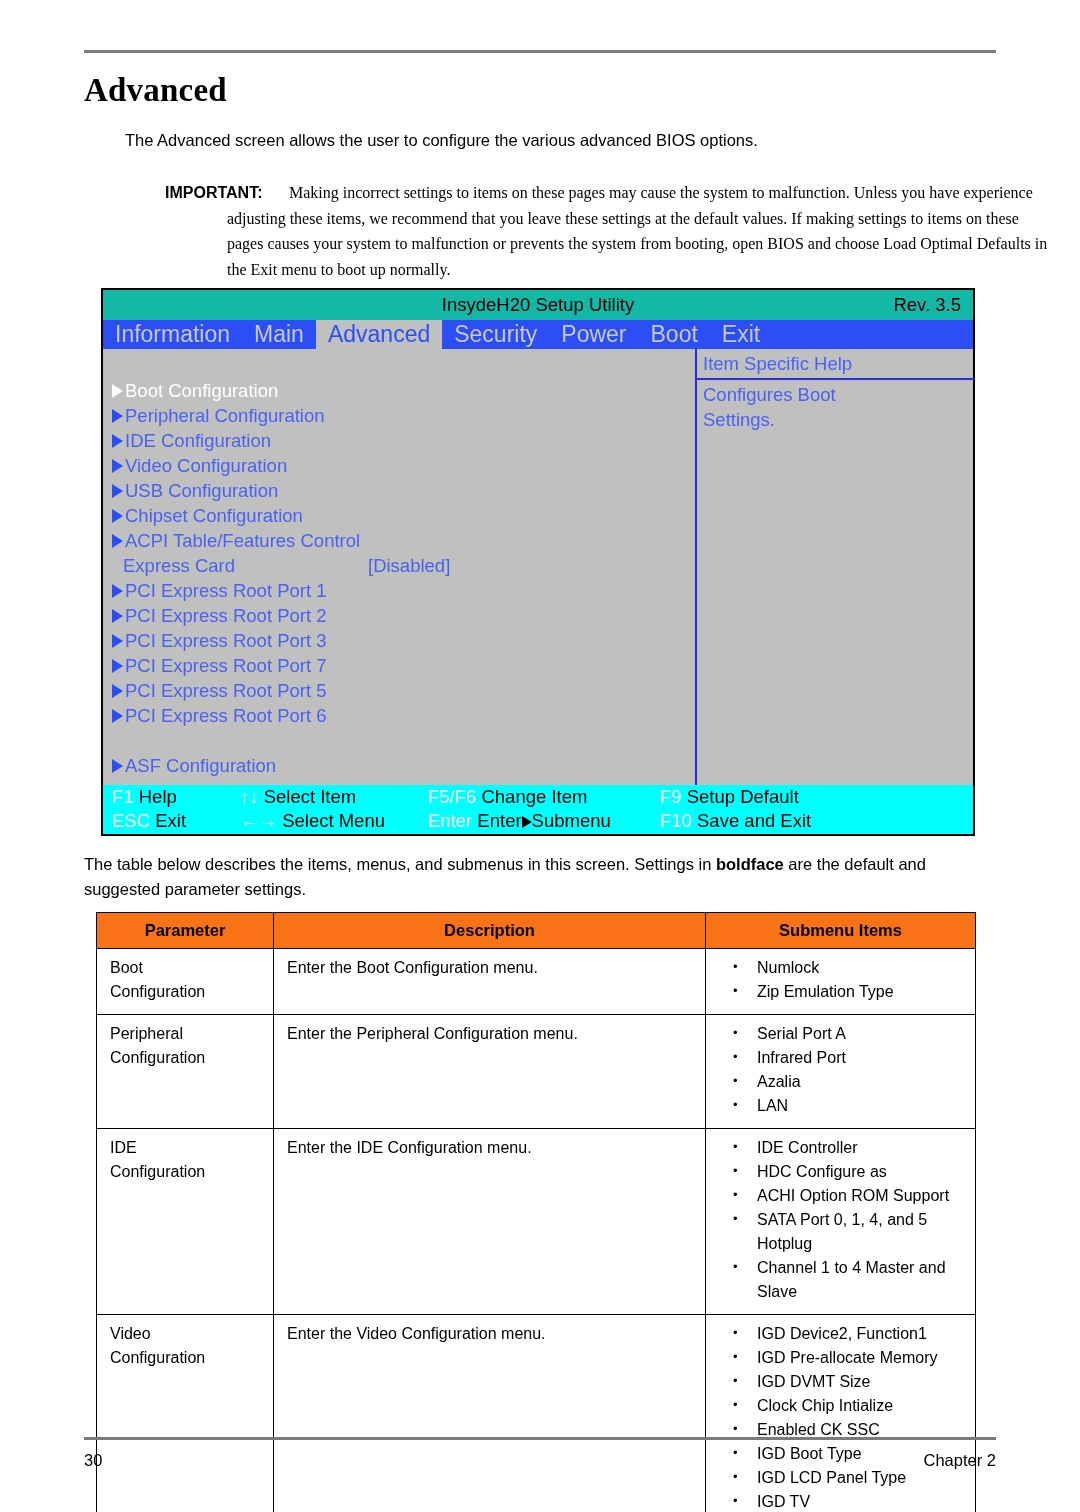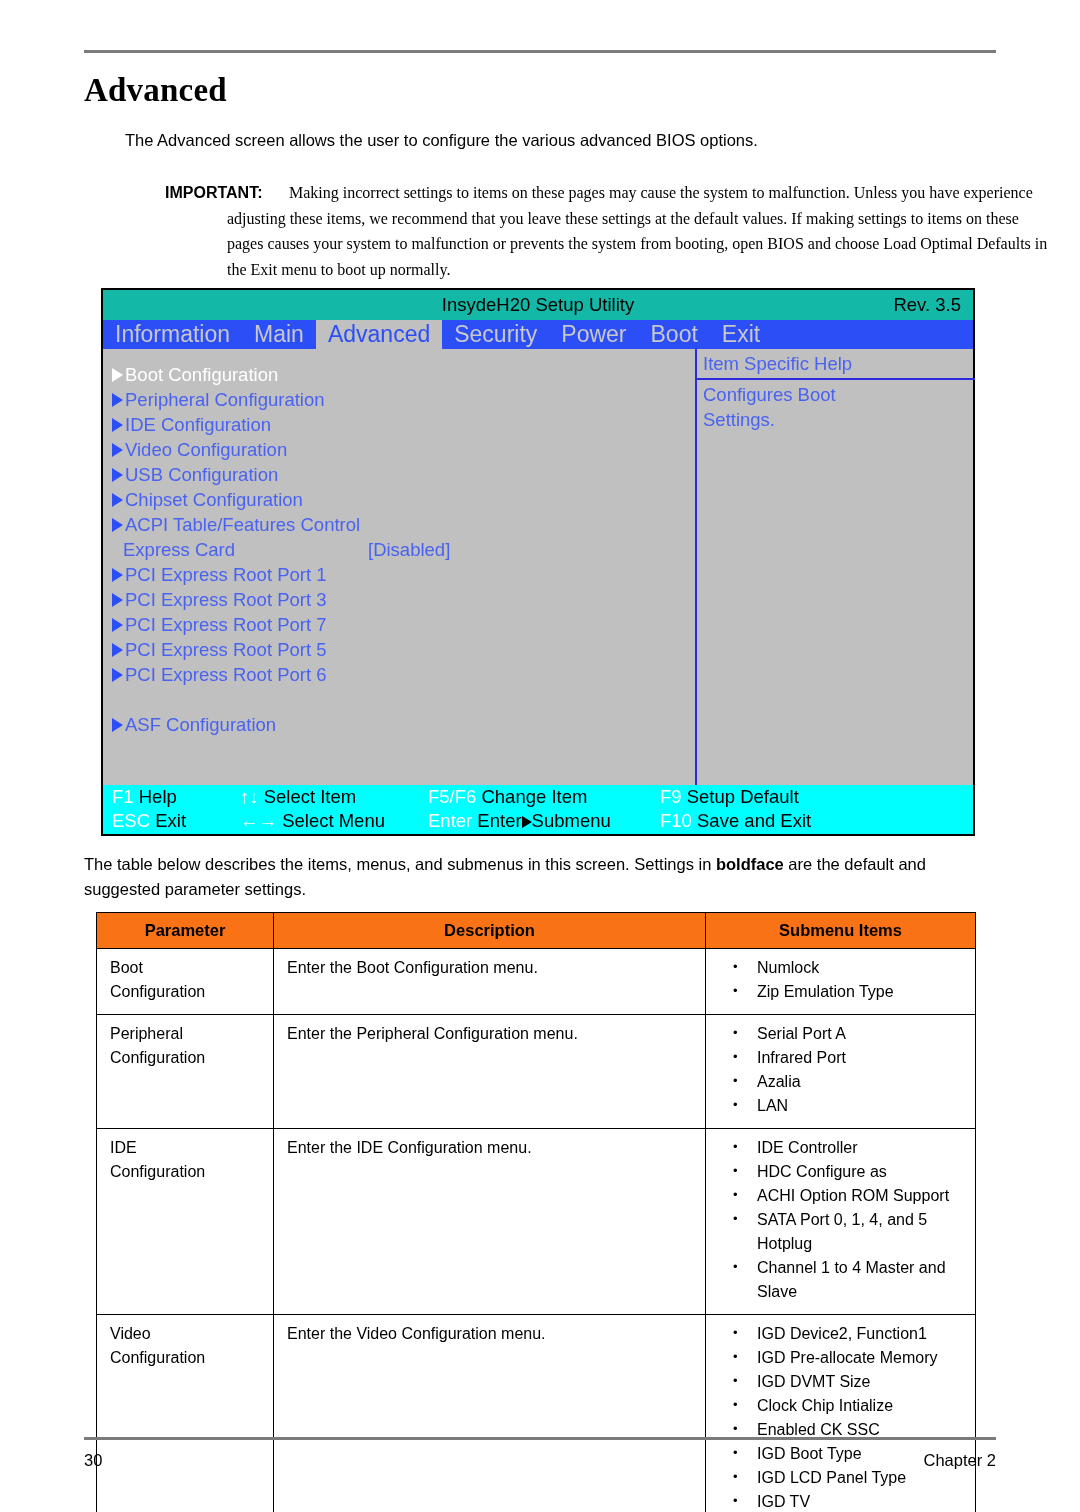--- a/index.html
+++ b/index.html
@@ -134,21 +134,21 @@
   }
   .help-panel .help-text {
     padding: 2px 6px 0 6px;
     color: #4a62f0;
     font-size: 18.5px;
     line-height: 25px;
   }
 
   .menu-list {
     position: absolute;
-    left: 0; top: 13px;
+    left: 0; top: 29px;
     width: 604px;
   }
   .menu-row {
     height: 25px;
     line-height: 25px;
     display: flex;
     align-items: center;
     font-size: 18.5px;
     color: #4a62f0;
     padding-left: 9px;
@@ -353,20 +353,24 @@
         <span class="arrow"></span>
         <span>ACPI Table/Features Control</span>
       </div>
       <div class="menu-row" style="position:relative;padding-left:20px;">
         <span>Express Card</span>
         <span class="val">[Disabled]</span>
       </div>
       <div class="menu-row">
         <span class="arrow"></span>
         <span>PCI Express Root Port 1</span>
+      </div>
+      <div class="menu-row">
+        <span class="arrow"></span>
+        <span>PCI Express Root Port 2</span>
       </div>
       <div class="menu-row">
         <span class="arrow"></span>
         <span>PCI Express Root Port 3</span>
       </div>
       <div class="menu-row">
         <span class="arrow"></span>
         <span>PCI Express Root Port 7</span>
       </div>
       <div class="menu-row">

